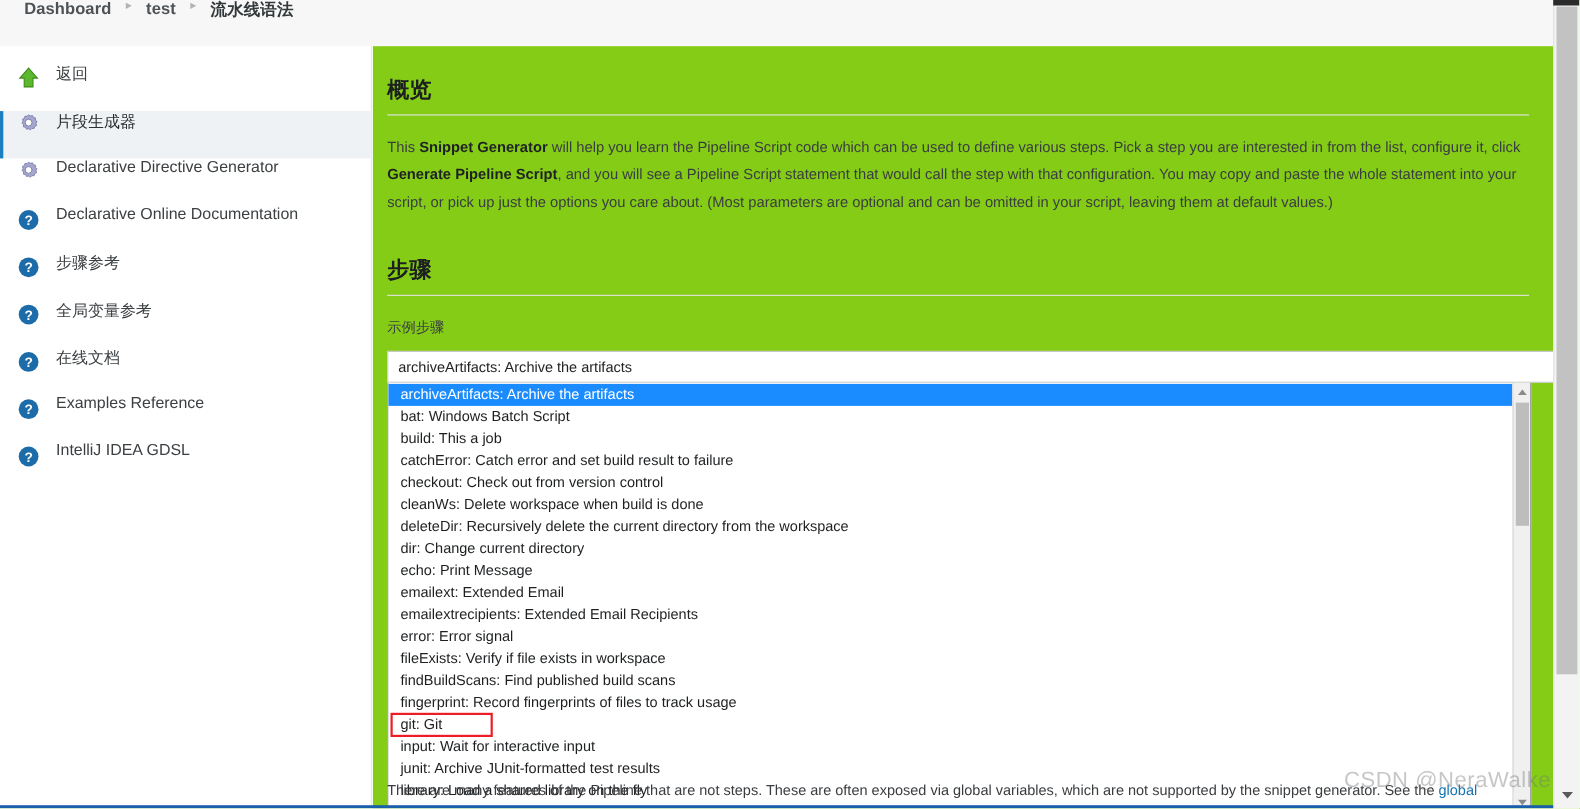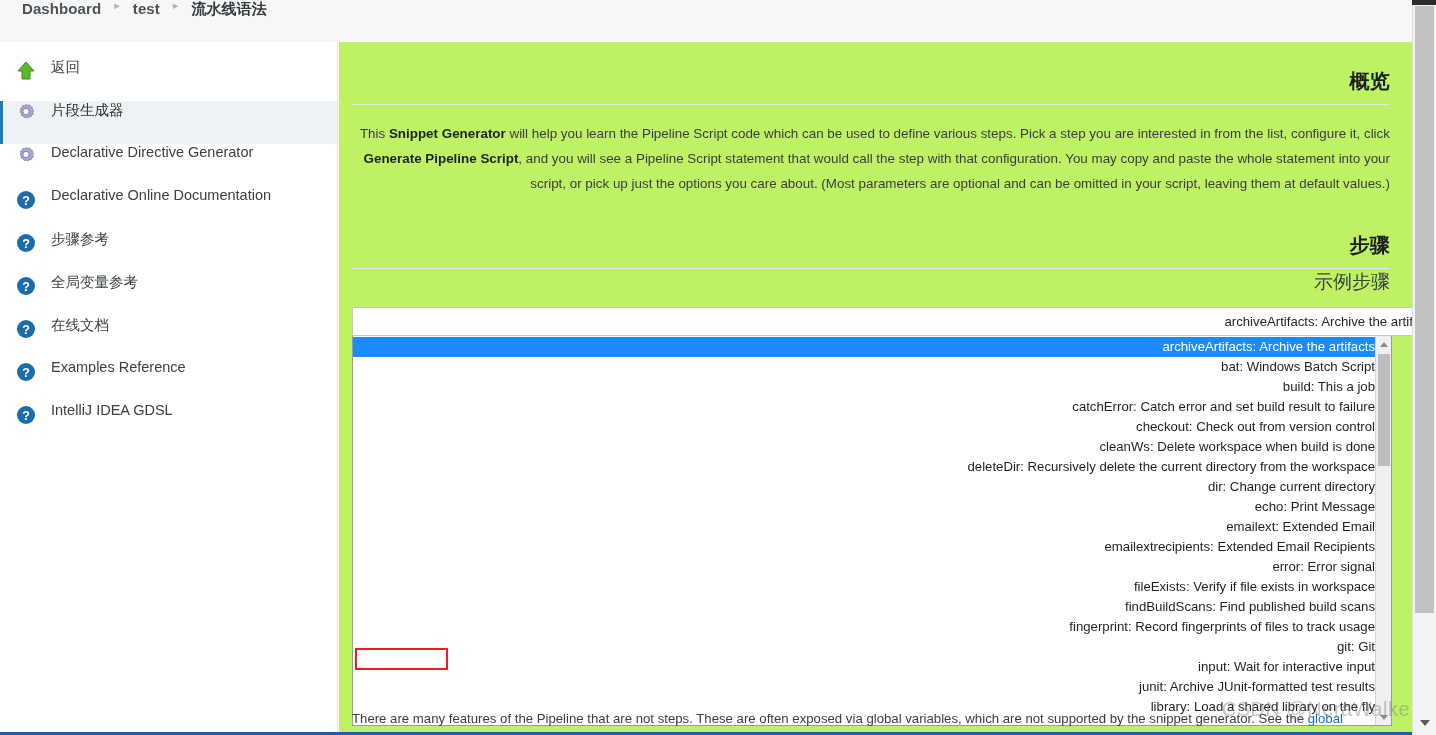--- a/index.html
+++ b/index.html
@@ -74,24 +74,23 @@
   }
   .side-item.active .lbl { color: #2c2f31; }
 
   svg { display: block; }
 
   
   .content {
     position: absolute;
     left: 339px; top: 42px;
     width: 1073px; height: 693px;
-    background: #bef264;
+    background: #84cc16;
     padding: 26px 22px 0 13px;
     overflow: hidden;
-    text-align: right;
   }
   h2.sec {
     margin: 0;
     font-size: 20px;
     font-weight: bold;
     color: #1c1e21;
     padding-bottom: 9px;
     border-bottom: 1px solid #e4e4e4;
     letter-spacing: .2px;
   }
@@ -100,21 +99,22 @@
     font-size: 13.4px;
     line-height: 25px;
     color: #3a3d40;
     max-width: 1048px;
   }
   p.para b { font-weight: bold; color: #1f2124; }
 
   h2.sec2 { margin-top: 36px; }
 
   .field-label {
-    font-size: 19px;
+    margin-top: 20px;
+    font-size: 13px;
     color: #3a3d40;
   }
 
   
   .select-wrap {
     position: relative;
     margin-top: 12px;
     width: 1108px;
     border-radius: 14px;
   }

